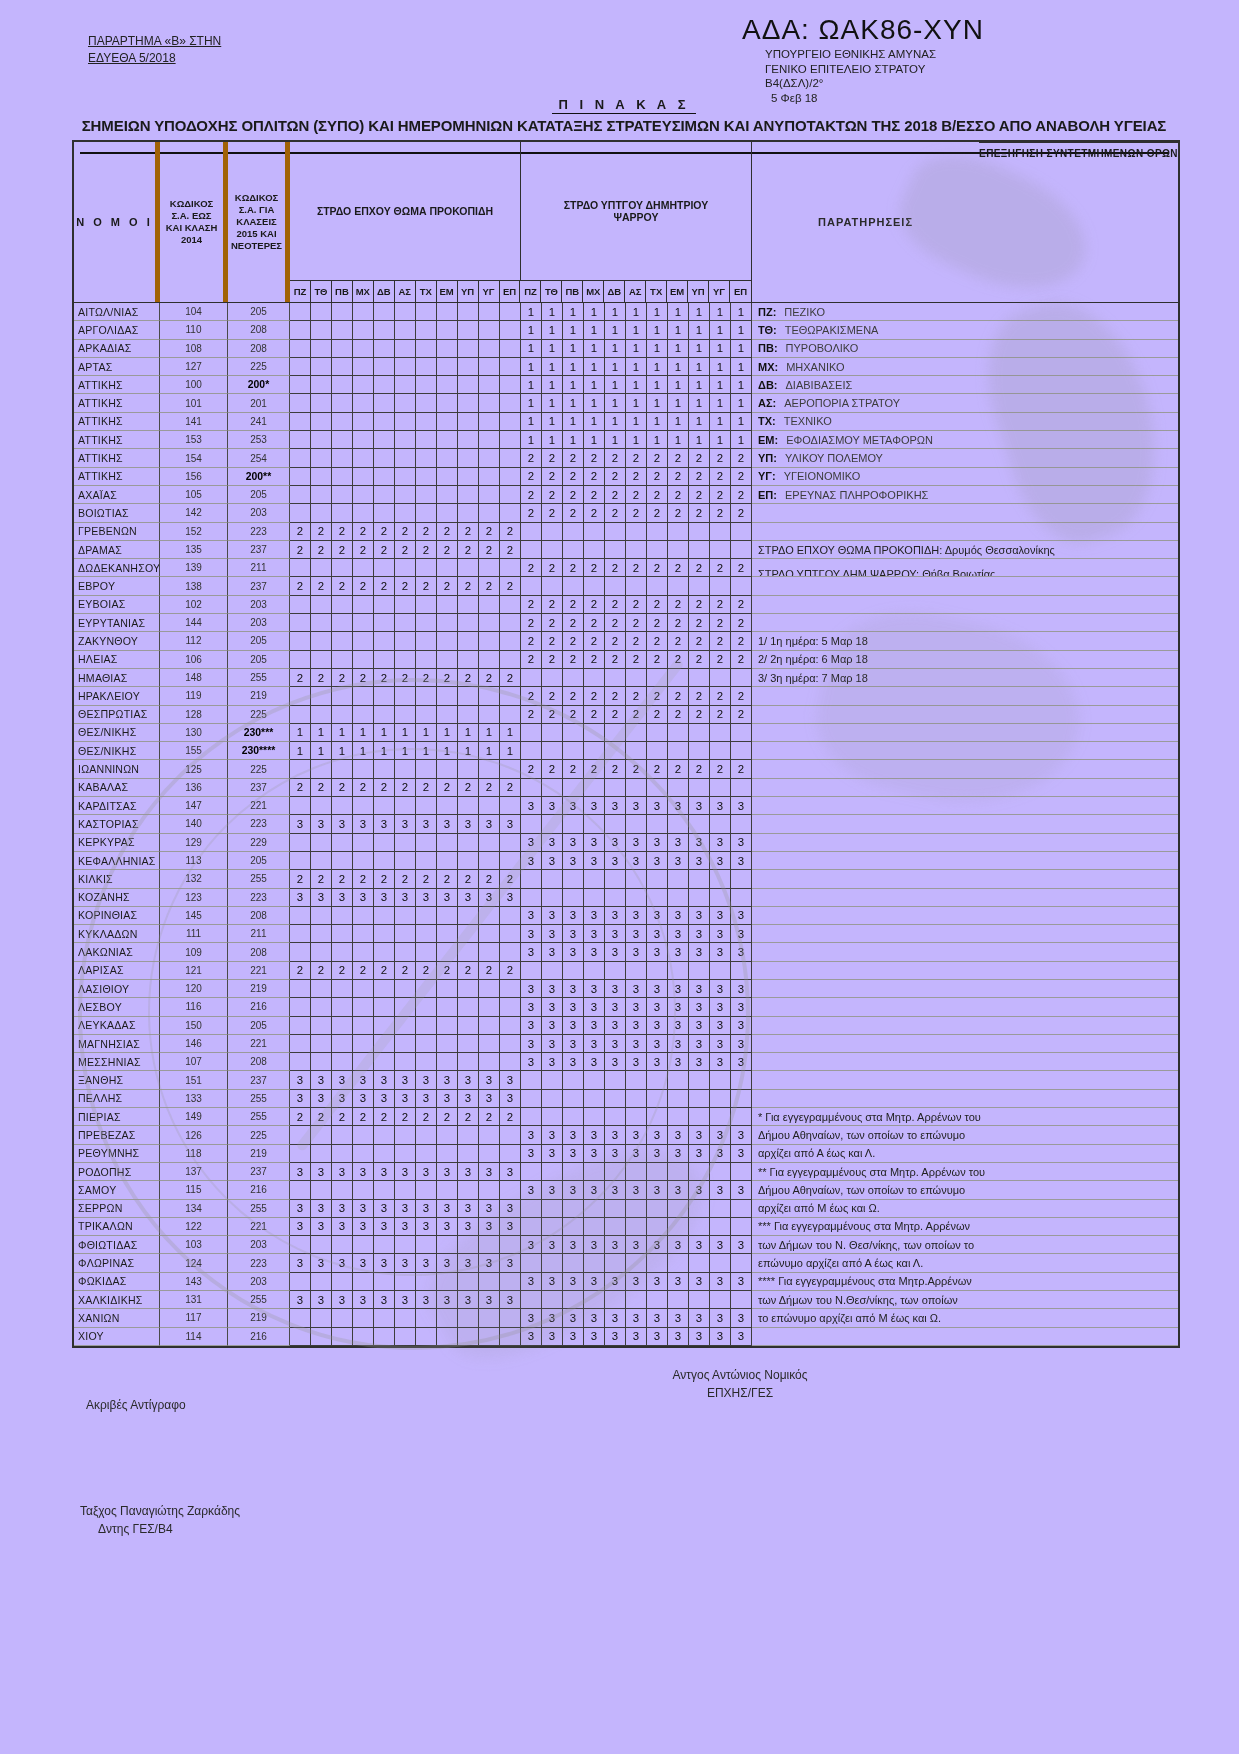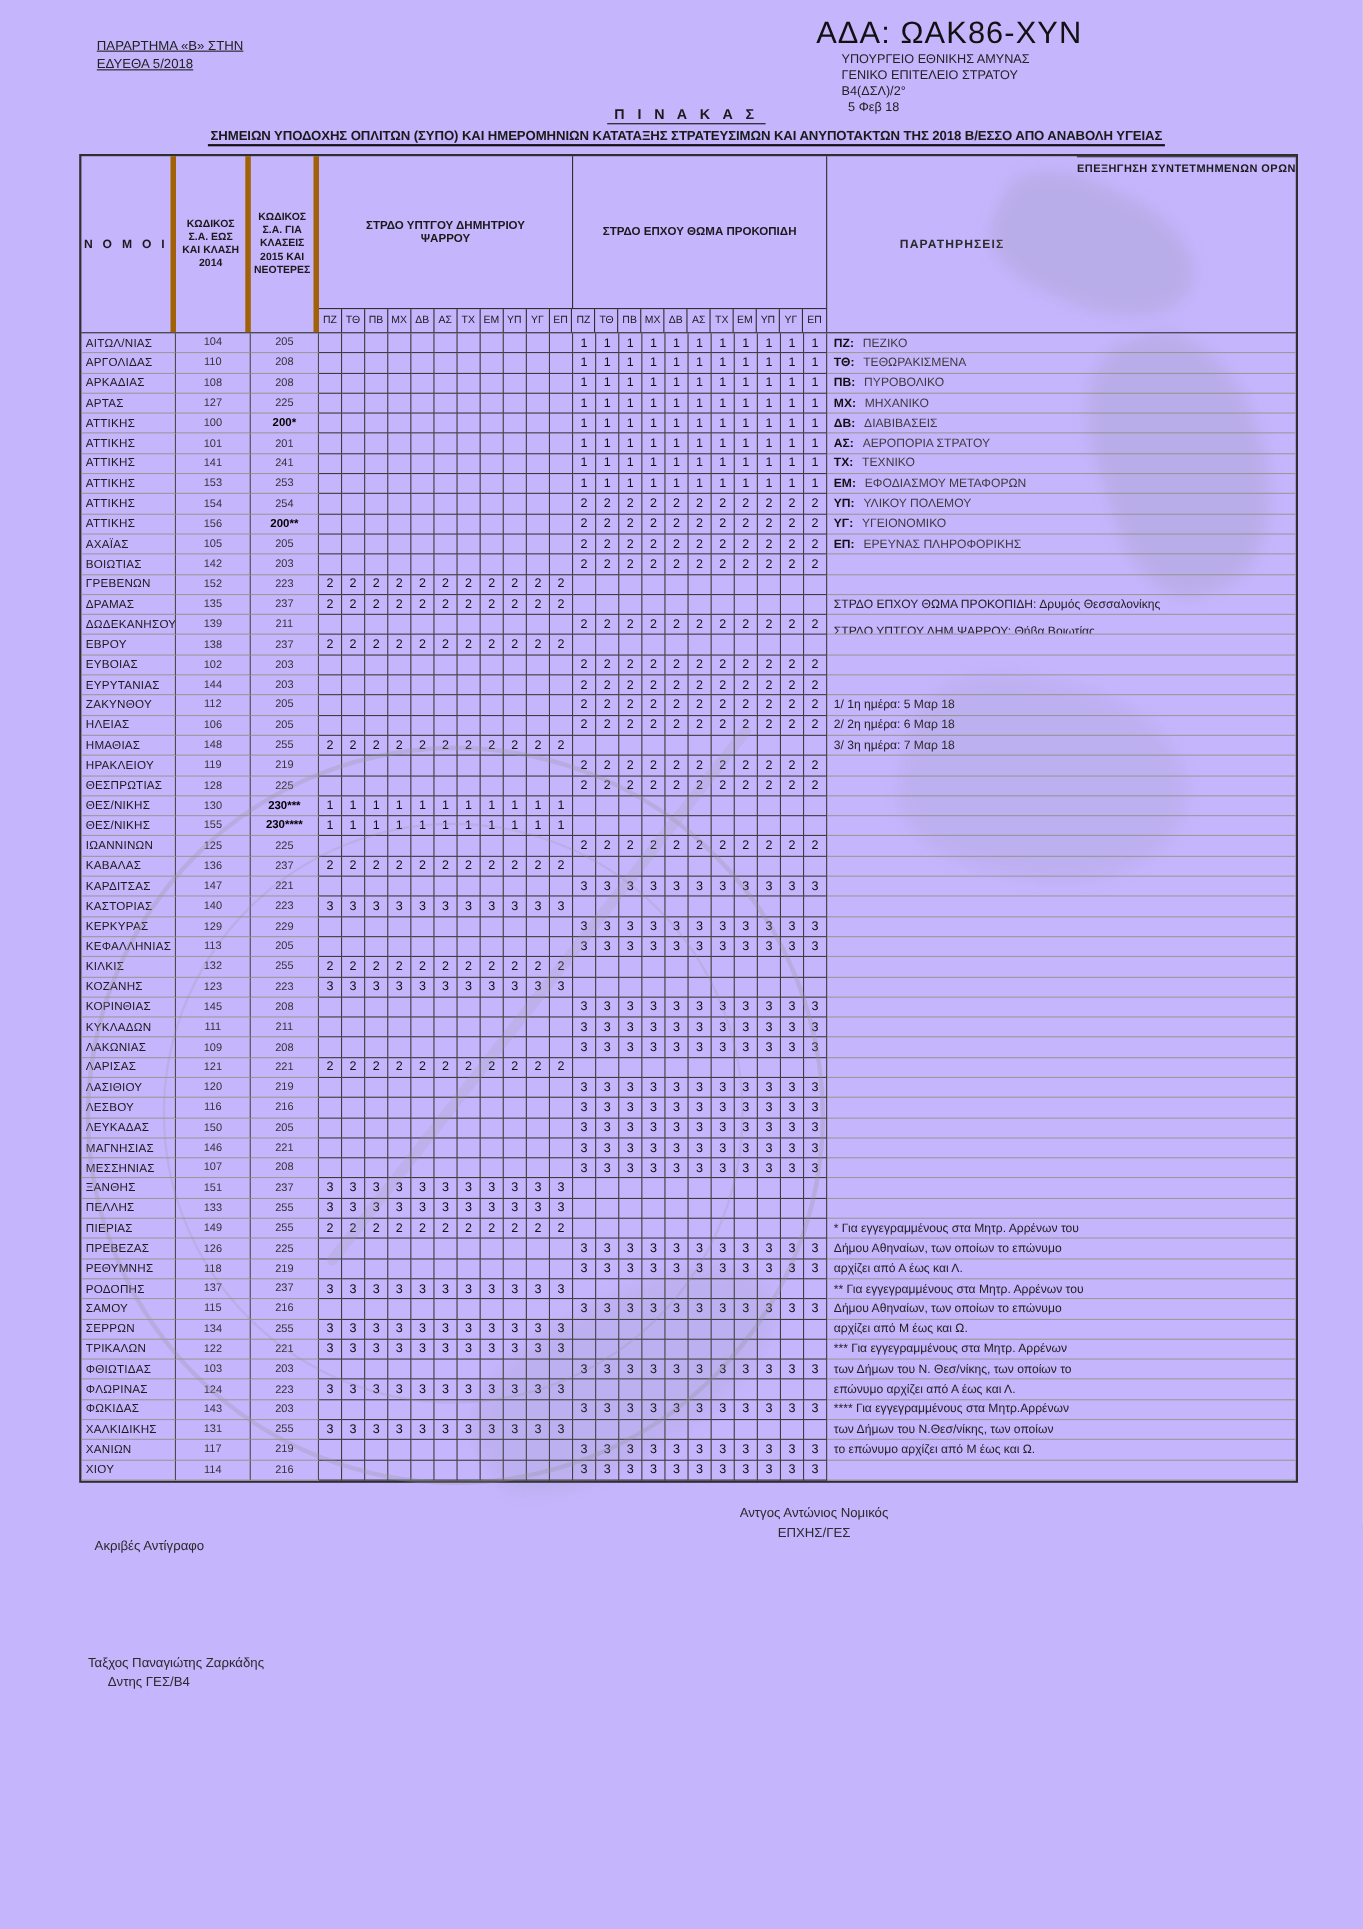--- a/index.html
+++ b/index.html
@@ -7,37 +7,37 @@
          font-family:"Liberation Sans","DejaVu Sans",sans-serif;color:#1a1a1a;overflow:hidden;}
   
   .appendix{position:absolute;left:88px;top:33px;font-size:12px;line-height:17px;color:#222;}
   .appendix div{text-decoration:underline;}
   .ada{position:absolute;left:742px;top:14px;font-size:28px;letter-spacing:1px;color:#111;}
   .org{position:absolute;left:765px;top:47px;font-size:11.5px;line-height:14.5px;color:#222;}
   .org .date{padding-left:6px;}
   .titleblock{position:absolute;left:72px;top:95px;width:1104px;text-align:center;}
   .maintitle{display:inline-block;font-weight:bold;font-size:13px;letter-spacing:4px;
              border-bottom:1.5px solid #111;padding:0 6px 1px;}
-  .subtitle{display:inline-block;font-weight:bold;font-size:12px;margin-top:3px;
-            border-bottom:2px solid #111;padding:0 2px 1px;letter-spacing:-0.1px;}
+  .subtitle{display:inline-block;font-weight:bold;font-size:15px;margin-top:3px;
+            border-bottom:2px solid #111;padding:0 2px 18px;letter-spacing:-0.1px;}
   
   .doc-table{position:absolute;left:72px;top:140px;width:1104px;border:2px solid #2f2f2f;background:transparent;z-index:1;}
   .thead{display:flex;height:160px;border-bottom:1.5px solid #2f2f2f;}
   .hc{border-right:5px solid #a16207;display:flex;align-items:center;justify-content:center;
       text-align:center;font-weight:bold;box-sizing:border-box;}
   .hc.name{width:86px;font-size:11px;letter-spacing:3px;}
   .hc.c14{width:68px;font-size:9.5px;padding:0 2px;line-height:12px;}
   .hc.c15{width:62px;font-size:9.5px;padding:0 2px;line-height:12px;}
   .campwrap{width:462px;display:flex;flex-direction:column;border-right:1px solid #2f2f2f;box-sizing:border-box;}
   .camps{flex:1;display:flex;}
   .camp{flex:1;display:flex;align-items:center;justify-content:center;font-weight:bold;
         font-size:10.5px;text-align:center;border-right:1px solid #2f2f2f;padding:0 26px;box-sizing:border-box;}
   .camp:last-child{border-right:none;}
   .subs{height:22px;display:flex;border-top:1px solid #2f2f2f;box-sizing:border-box;}
-  .sc{width:21px;border-right:1px solid #2f2f2f;font-weight:normal;font-size:9.5px;
+  .sc{width:21px;border-right:1px solid #2f2f2f;font-weight:bold;font-size:9.5px;
       display:flex;align-items:center;justify-content:center;box-sizing:border-box;}
   .sc:last-child{border-right:none;}
   .noteswrap{flex:1;display:flex;flex-direction:row;text-align:center;}
   .notestitle{flex:1;display:flex;align-items:center;justify-content:center;font-weight:bold;
               font-size:11px;letter-spacing:1px;color:#2a2a2a;}
   .notessub{height:22px;border-top:1px solid #2f2f2f;display:flex;align-items:center;justify-content:center;
             font-weight:bold;font-size:10px;letter-spacing:.4px;box-sizing:border-box;}
   .tbody{}
   .trow{display:flex;height:18.3px;box-sizing:border-box;}
   .td{box-sizing:border-box;display:flex;align-items:center;border-right:1px solid #4a4a4a;
@@ -103,22 +103,22 @@
     <div><span class="subtitle">ΣΗΜΕΙΩΝ ΥΠΟΔΟΧΗΣ ΟΠΛΙΤΩΝ (ΣΥΠΟ)  ΚΑΙ ΗΜΕΡΟΜΗΝΙΩΝ ΚΑΤΑΤΑΞΗΣ ΣΤΡΑΤΕΥΣΙΜΩΝ ΚΑΙ ΑΝΥΠΟΤΑΚΤΩΝ ΤΗΣ  2018 Β/ΕΣΣΟ ΑΠΟ  ΑΝΑΒΟΛΗ ΥΓΕΙΑΣ</span></div>
   </div>
 
   <div class="doc-table">
     <div class="thead">
       <div class="hc name">Ν Ο Μ Ο Ι</div>
       <div class="hc c14">ΚΩΔΙΚΟΣ Σ.Α. ΕΩΣ ΚΑΙ ΚΛΑΣΗ 2014</div>
       <div class="hc c15">ΚΩΔΙΚΟΣ Σ.Α. ΓΙΑ ΚΛΑΣΕΙΣ 2015 ΚΑΙ ΝΕΟΤΕΡΕΣ</div>
       <div class="campwrap">
         <div class="camps">
+          <div class="camp">ΣΤΡΔΟ ΕΠΧΟΥ  ΘΩΜΑ ΠΡΟΚΟΠΙΔΗ</div>
           <div class="camp">ΣΤΡΔΟ ΥΠΤΓΟΥ ΔΗΜΗΤΡΙΟΥ ΨΑΡΡΟΥ</div>
-          <div class="camp">ΣΤΡΔΟ ΕΠΧΟΥ  ΘΩΜΑ ΠΡΟΚΟΠΙΔΗ</div>
         </div>
         <div class="subs">
             <div class="sc">ΠΖ</div>
             <div class="sc">ΤΘ</div>
             <div class="sc">ΠΒ</div>
             <div class="sc">ΜΧ</div>
             <div class="sc">ΔΒ</div>
             <div class="sc">ΑΣ</div>
             <div class="sc">ΤΧ</div>
             <div class="sc">ΕΜ</div>

